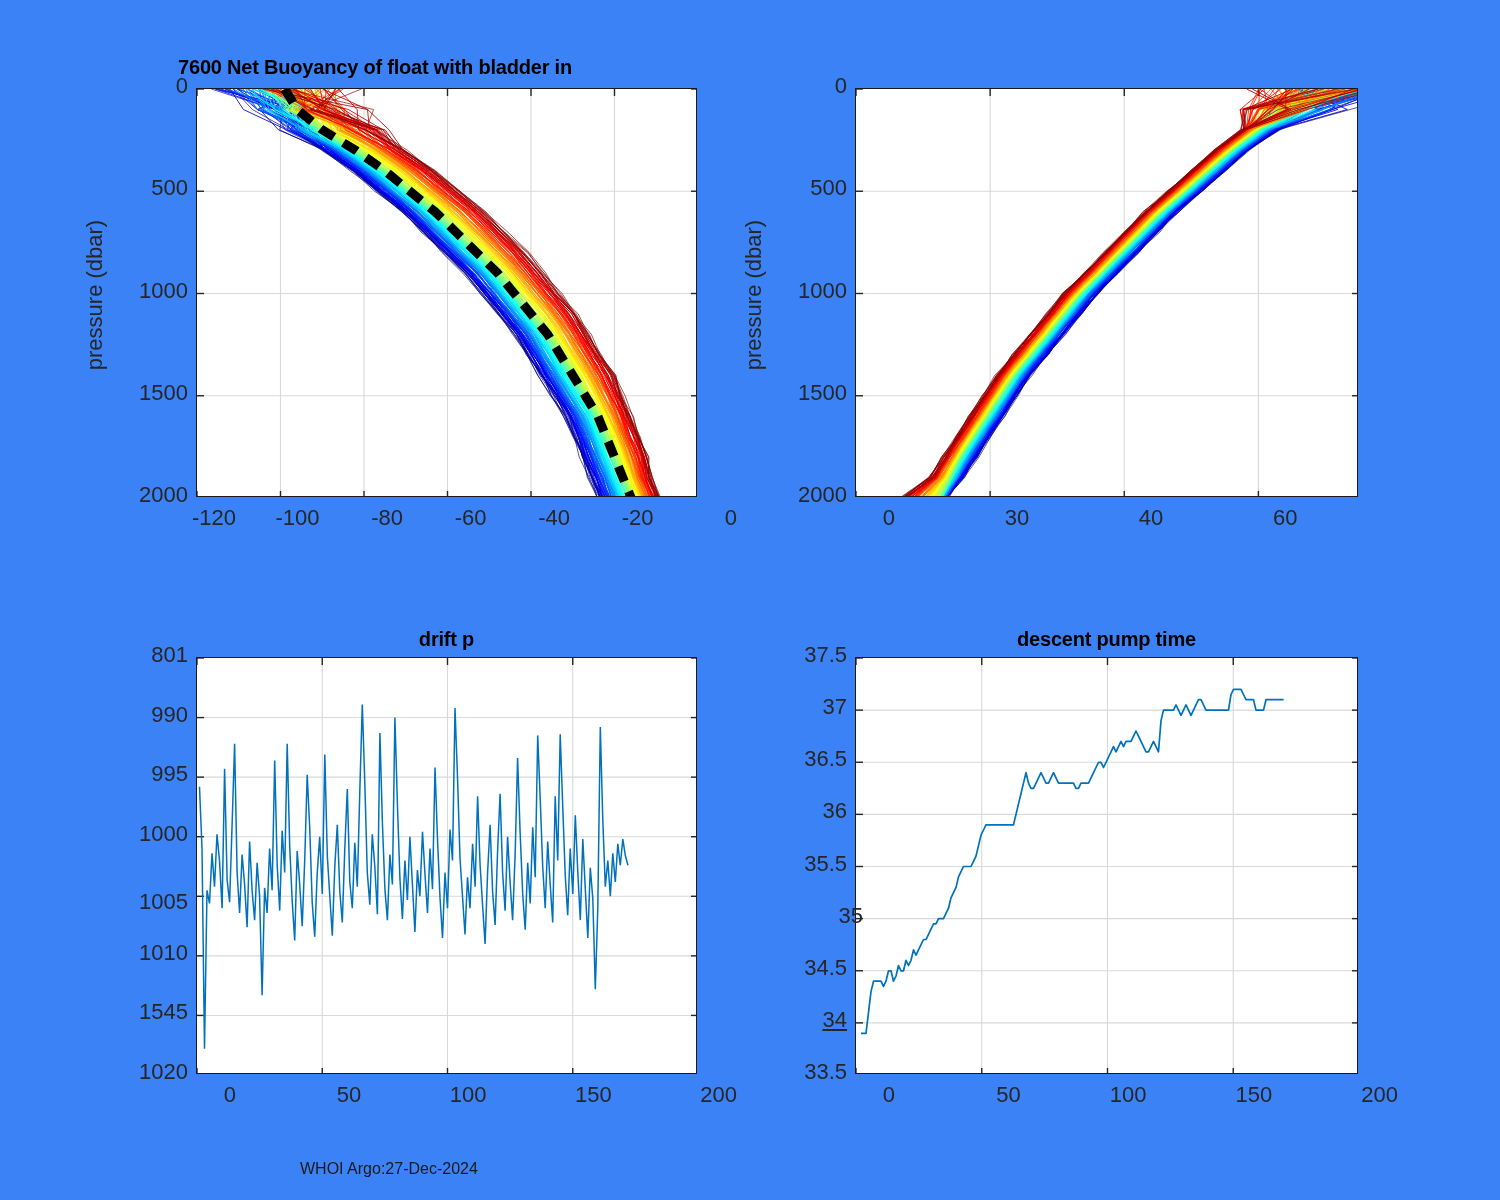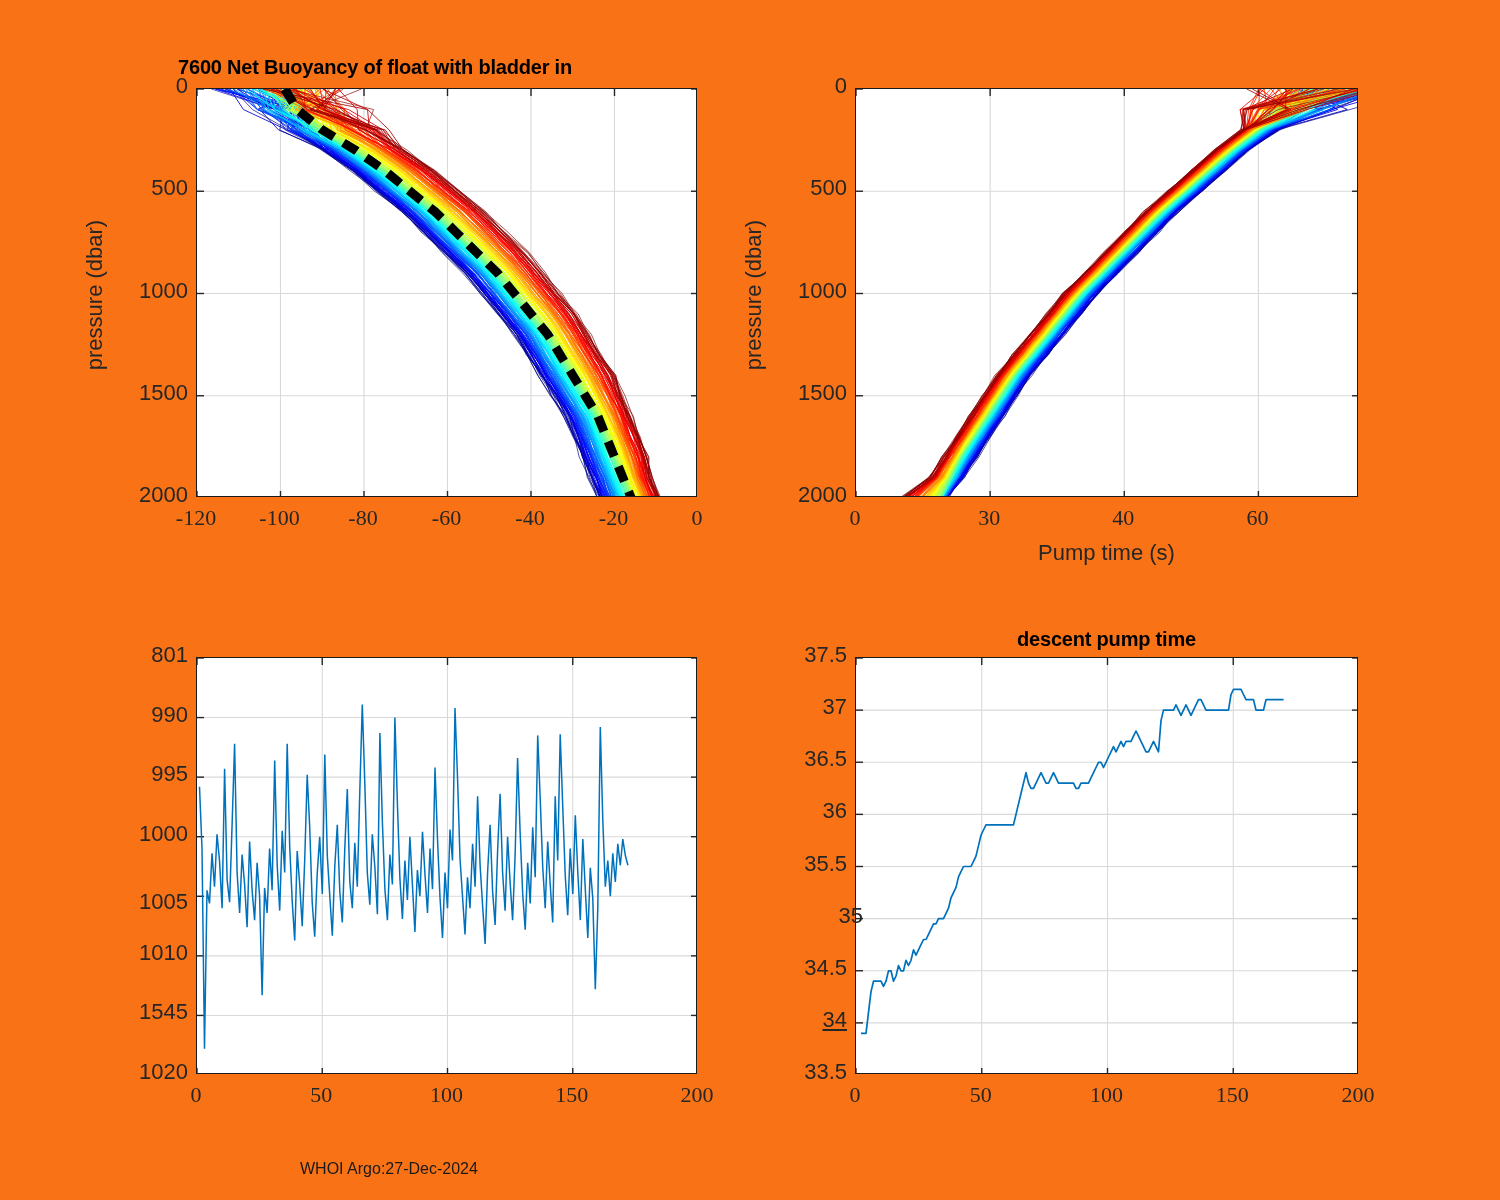--- a/index.html
+++ b/index.html
@@ -1,23 +1,23 @@
 <!DOCTYPE html>
 <html><head>
 <meta charset="utf-8">
 <style>
   html,body{margin:0;padding:0;background:#ffffff;}
   body{width:1500px;height:1200px;font-family:"Liberation Sans",sans-serif;color:#1a1a1a;overflow:hidden;}
-  .figure{position:relative;width:1500px;height:1200px;background:#f97316;}
+  .figure{position:relative;width:1500px;height:1200px;background:#3b82f6;}
   .panel{position:absolute;}
   .plot-box{position:absolute;border:1.6px solid #1a1a1a;background:#fff;box-sizing:border-box;overflow:hidden;}
   .plot-title{position:absolute;width:100%;text-align:center;font-weight:bold;font-size:20px;color:#000;letter-spacing:-0.2px;}
   .ytick,.xtick{position:absolute;font-size:22px;color:#262626;white-space:nowrap;}
   .ytick{text-align:right;}
-  .xtick{text-align:center;font-family:Liberation Serif, serif;}
+  .xtick{text-align:right;}
   .axis-label{position:absolute;font-size:22px;color:#262626;text-align:center;white-space:nowrap;}
   .ylabel-rot{transform-origin:50% 50%;transform:rotate(-90deg);}
   .footer{position:absolute;font-size:16px;color:#1a1a1a;}
   svg{display:block;}
   .grid-line{stroke:#d9d9d9;stroke-width:1.1;}
   .tickmark{stroke:#262626;stroke-width:1.4;}
 </style>
 </head>
 <body>
 
@@ -444,35 +444,35 @@
           <path d="M396.3,0.0 L435.1,20.5 L386.1,40.9 L358.5,61.3 L338.9,81.8 L311.4,102.3 L290.0,122.7 L268.3,143.1 L250.6,163.6 L229.6,184.1 L207.0,204.5 L193.0,225.0 L173.8,245.4 L158.1,265.9 L141.9,286.3 L129.2,306.8 L113.5,327.2 L100.0,347.6 L90.0,368.1 L76.5,388.5 L48.7,409.0" fill="none" stroke="rgb(164,0,0)" stroke-width="1" stroke-opacity="0.85"></path>
           <path d="M467.7,0.0 L389.3,20.5 L387.5,40.9 L358.1,61.3 L334.6,81.8 L312.6,102.3 L287.9,122.7 L268.9,143.1 L251.2,163.6 L227.5,184.1 L209.3,204.5 L192.5,225.0 L174.0,245.4 L158.3,265.9 L141.1,286.3 L126.2,306.8 L113.1,327.2 L99.5,347.6 L86.0,368.1 L73.9,388.5 L47.0,409.0" fill="none" stroke="rgb(158,0,0)" stroke-width="0.8" stroke-opacity="0.85"></path>
           <path d="M513.9,0.0 L442.7,20.5 L386.8,40.9 L360.1,61.3 L335.4,81.8 L313.6,102.3 L291.5,122.7 L270.1,143.1 L250.7,163.6 L229.6,184.1 L207.4,204.5 L189.4,225.0 L175.2,245.4 L155.9,265.9 L143.5,286.3 L128.2,306.8 L116.8,327.2 L101.5,347.6 L88.0,368.1 L73.2,388.5 L46.4,409.0" fill="none" stroke="rgb(152,0,0)" stroke-width="0.8" stroke-opacity="0.85"></path>
           <path d="M518.3,0.0 L442.9,20.5 L385.3,40.9 L359.8,61.3 L334.4,81.8 L312.1,102.3 L290.4,122.7 L267.8,143.1 L247.0,163.6 L228.1,184.1 L209.1,204.5 L191.3,225.0 L175.1,245.4 L155.9,265.9 L143.1,286.3 L125.8,306.8 L114.0,327.2 L100.0,347.6 L89.1,368.1 L72.3,388.5 L46.5,409.0" fill="none" stroke="rgb(146,0,0)" stroke-width="0.8" stroke-opacity="0.85"></path>
           <path d="M501.1,0.0 L390.8,20.5 L387.3,40.9 L360.2,61.3 L336.2,81.8 L311.2,102.3 L291.4,122.7 L270.7,143.1 L249.0,163.6 L228.7,184.1 L209.8,204.5 L190.0,225.0 L174.4,245.4 L158.4,265.9 L138.7,286.3 L127.1,306.8 L115.7,327.2 L103.3,347.6 L86.5,368.1 L73.1,388.5 L43.5,409.0" fill="none" stroke="rgb(140,0,0)" stroke-width="0.8" stroke-opacity="0.85"></path>
           <path d="M509.6,0.0 L422.2,20.5 L387.8,40.9 L360.8,61.3 L338.0,81.8 L310.7,102.3 L287.6,122.7 L270.1,143.1 L249.2,163.6 L229.6,184.1 L206.0,204.5 L193.4,225.0 L174.4,245.4 L157.4,265.9 L140.2,286.3 L127.2,306.8 L112.4,327.2 L101.2,347.6 L85.9,368.1 L74.4,388.5 L46.2,409.0" fill="none" stroke="rgb(134,0,0)" stroke-width="0.8" stroke-opacity="0.85"></path>
           <path d="M483.1,0.0 L391.4,20.5 L384.2,40.9 L357.4,61.3 L337.0,81.8 L314.3,102.3 L286.8,122.7 L269.9,143.1 L247.7,163.6 L229.8,184.1 L206.4,204.5 L190.8,225.0 L173.5,245.4 L155.9,265.9 L143.0,286.3 L129.6,306.8 L112.4,327.2 L102.4,347.6 L85.2,368.1 L74.7,388.5 L44.3,409.0" fill="none" stroke="rgb(128,0,0)" stroke-width="0.8" stroke-opacity="0.85"></path>
         </svg>
     </div>
     <div class="axis-label ylabel-rot" style="left:-16px;top:282px;width:220px;">pressure (dbar)</div>
-    <div class="axis-label" style="left:195px;top:540px;width:503px;">Pump time (s)</div>
     <div id="ticks-pumptime">
         <div class="xtick" style="left: 155px; top: 505px; width: 80px;">0</div>
         <div class="xtick" style="left: 289.133px; top: 505px; width: 80px;">30</div>
         <div class="xtick" style="left: 423.267px; top: 505px; width: 80px;">40</div>
         <div class="xtick" style="left: 557.4px; top: 505px; width: 80px;">60</div>
         <div class="ytick" style="left: 101px; top: 73px; width: 86px;">0</div>
         <div class="ytick" style="left: 101px; top: 175.25px; width: 86px;">500</div>
         <div class="ytick" style="left: 101px; top: 277.5px; width: 86px;">1000</div>
         <div class="ytick" style="left: 101px; top: 379.75px; width: 86px;">1500</div>
         <div class="ytick" style="left: 101px; top: 482px; width: 86px;">2000</div>
       </div>
   </div>
 
   <div class="panel" style="left:0;top:600px;width:750px;height:560px;">
+    <div class="plot-title" style="left:196px;top:28px;width:501px;">drift p</div>
     <div class="plot-box" style="left:196px;top:57px;width:501px;height:417px;">
       <svg id="svg-driftp" width="501" height="417">
           <line x1="0" y1="417" x2="0" y2="410" class="tickmark"></line>
           <line x1="0" y1="0" x2="0" y2="7" class="tickmark"></line>
           <line x1="125.25" y1="0" x2="125.25" y2="417" class="grid-line"></line>
           <line x1="125.25" y1="417" x2="125.25" y2="410" class="tickmark"></line>
           <line x1="125.25" y1="0" x2="125.25" y2="7" class="tickmark"></line>
           <line x1="250.5" y1="0" x2="250.5" y2="417" class="grid-line"></line>
           <line x1="250.5" y1="417" x2="250.5" y2="410" class="tickmark"></line>
           <line x1="250.5" y1="0" x2="250.5" y2="7" class="tickmark"></line>

